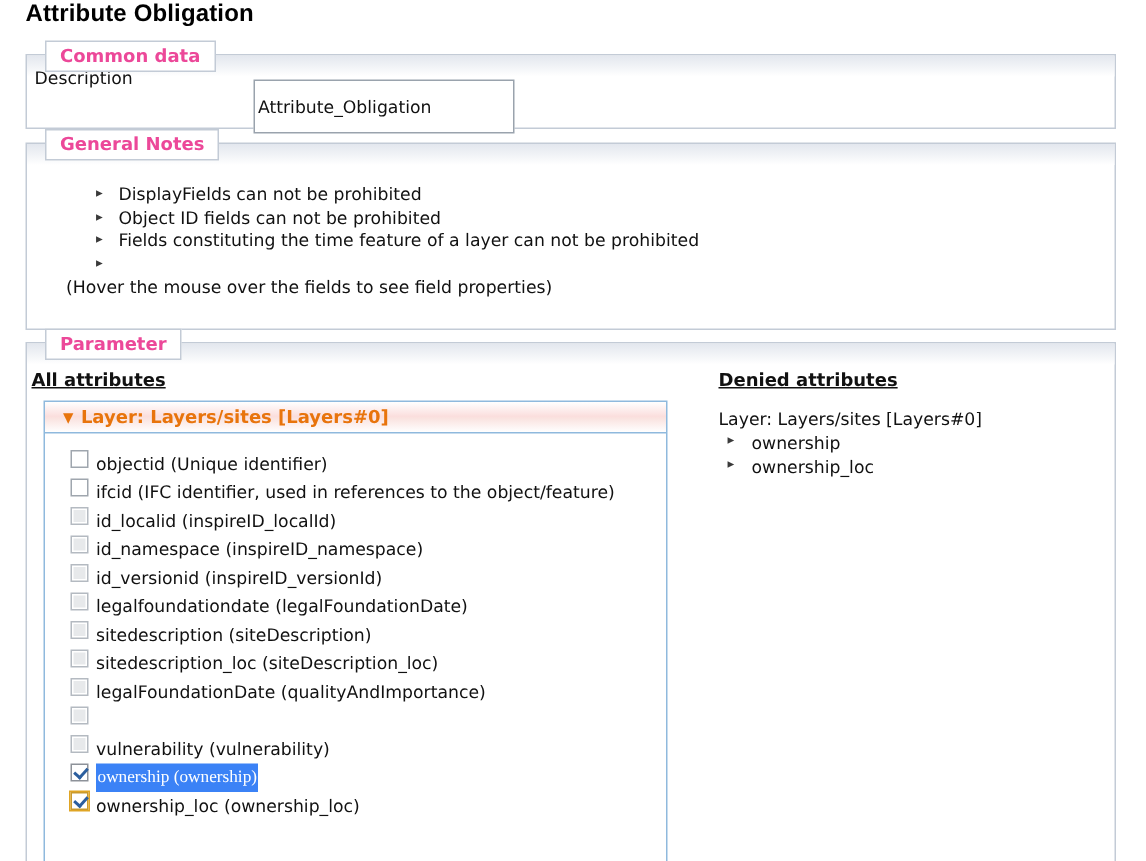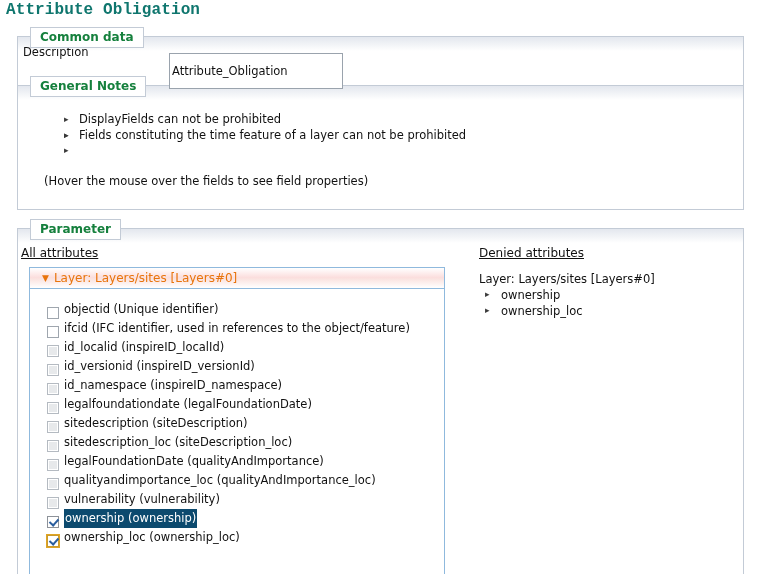--- a/index.html
+++ b/index.html
@@ -13,26 +13,26 @@
     overflow: hidden;
     font-family: "DejaVu Sans", sans-serif;
     font-size: 11.5px;
     color: #111111;
     position: relative;
   }
 
   
   .page-title {
     position: absolute;
-    left: 6px;
+    left: 17px;
     top: 1px;
-    font-family: Liberation Mono, monospace;
+    font-family: Liberation Sans, sans-serif;
     font-size: 16px;
     font-weight: bold;
-    color: #0f766e;
+    color: #000000;
     letter-spacing: 0.1px;
   }
 
   
   .fs {
     position: absolute;
     border: 1px solid #c3cbd6;
     background: #ffffff;
     box-sizing: border-box;
   }
@@ -50,21 +50,21 @@
   .fs-legend {
     position: absolute;
     top: -10px;
     left: 12px;
     background: #ffffff;
     border: 1px solid #c3cbd6;
     padding: 2px 9px 3px 9px;
     font-family: "DejaVu Sans", sans-serif;
     font-size: 12px;
     font-weight: bold;
-    color: #15803d;
+    color: #ec4899;
     z-index: 3;
     white-space: nowrap;
   }
   .fs-body {
     position: relative;
     z-index: 2;
   }
 
   
   #fs-common { left: 17px; top: 36px; width: 727px; height: 50px; }
@@ -85,21 +85,21 @@
     background: #ffffff;
     font-family: "DejaVu Sans", sans-serif;
     font-size: 11.5px;
     color: #111;
     padding: 17px 2px;
     box-sizing: border-box;
     line-height: 14px;
   }
 
   
-  #fs-notes { left: 17px; top: 85px; width: 727px; height: 125px; }
+  #fs-notes { left: 17px; top: 95px; width: 727px; height: 125px; }
   .notes-list {
     position: absolute;
     left: 44px;
     top: 26px;
     width: 670px;
   }
   .note-row {
     position: relative;
     padding-left: 17px;
     line-height: 15.5px;
@@ -124,21 +124,21 @@
     white-space: nowrap;
   }
 
   
   #fs-param { left: 17px; top: 228px; width: 727px; height: 360px; }
 
   .col-heading {
     position: absolute;
     font-family: "DejaVu Sans", sans-serif;
     font-size: 12px;
-    font-weight: normal;
+    font-weight: bold;
     color: #111111;
     text-decoration: underline;
     white-space: nowrap;
   }
   #all-attr-heading { left: 3px; top: 17px; }
   #denied-attr-heading { left: 461px; top: 17px; }
 
   
   .attr-box {
     position: absolute;
@@ -153,41 +153,41 @@
   }
   .layer-header {
     position: relative;
     height: 21px;
     line-height: 21px;
     background: linear-gradient(to bottom, #ffffff 0%, #fbdedd 48%, #fae3e0 55%, #ffffff 100%);
     border-bottom: 1px solid #8fb9dd;
     color: #e8740c;
     font-family: "DejaVu Sans", sans-serif;
     font-size: 12px;
-    font-weight: normal;
+    font-weight: bold;
     padding-left: 12px;
     box-sizing: border-box;
     white-space: nowrap;
   }
   .layer-header .tri {
     display: inline-block;
     font-size: 9px;
     color: #e8740c;
     margin-right: 5px;
     vertical-align: 1px;
   }
 
   .attr-list {
     padding: 11px 0 0 17px;
   }
   .attr-row {
     height: 19px;
     line-height: 19px;
     display: flex;
-    align-items: flex-end;
+    align-items: flex-start;
     white-space: nowrap;
     font-size: 11.5px;
     color: #111;
   }
   .cb {
     width: 12px;
     height: 12px;
     box-sizing: border-box;
     margin-right: 5px;
     flex: 0 0 auto;
@@ -219,23 +219,24 @@
     border: solid #2b5e9e;
     border-width: 0 2px 2px 0;
     transform: rotate(42deg);
   }
   .cb.focus {
     outline: 1px solid #e0a524;
     outline-offset: 0px;
     border-color: #c99a2e;
   }
   .attr-label.selected {
-    background: #0c4a6e;
+    background: #3b82f6;
     color: #ffffff;
     padding: 0 1px;
+    font-family: Liberation Serif, serif;
   }
 
   
   .denied-box {
     position: absolute;
     left: 461px;
     top: 42px;
     width: 250px;
   }
   .denied-layer {
@@ -277,20 +278,21 @@
 <div class="fs" id="fs-notes">
   <div class="fs-legend">General Notes</div>
   <div class="fs-body">
     <div class="notes-list">
       <div class="note-row">
         <span class="bullet">▸</span>
         <span>DisplayFields can not be prohibited</span>
       </div>
       <div class="note-row">
         <span class="bullet">▸</span>
+        <span>Object ID fields can not be prohibited</span>
       </div>
       <div class="note-row">
         <span class="bullet">▸</span>
         <span>Fields constituting the time feature of a layer can not be prohibited</span>
       </div>
       <div class="note-row">
         <span class="bullet">▸</span>
       </div>
     </div>
     <div class="notes-hover">(Hover the mouse over the fields to see field properties)</div>
@@ -317,45 +319,44 @@
           <div class="attr-row">
             <span class="cb"></span>
             <span class="attr-label">ifcid (IFC identifier, used in references to the object/feature)</span>
           </div>
           <div class="attr-row">
             <span class="cb disabled"></span>
             <span class="attr-label">id_localid (inspireID_localId)</span>
           </div>
           <div class="attr-row">
             <span class="cb disabled"></span>
+            <span class="attr-label">id_namespace (inspireID_namespace)</span>
+          </div>
+          <div class="attr-row">
+            <span class="cb disabled"></span>
             <span class="attr-label">id_versionid (inspireID_versionId)</span>
           </div>
           <div class="attr-row">
             <span class="cb disabled"></span>
-            <span class="attr-label">id_namespace (inspireID_namespace)</span>
-          </div>
-          <div class="attr-row">
-            <span class="cb disabled"></span>
             <span class="attr-label">legalfoundationdate (legalFoundationDate)</span>
           </div>
           <div class="attr-row">
             <span class="cb disabled"></span>
             <span class="attr-label">sitedescription (siteDescription)</span>
           </div>
           <div class="attr-row">
             <span class="cb disabled"></span>
             <span class="attr-label">sitedescription_loc (siteDescription_loc)</span>
           </div>
           <div class="attr-row">
             <span class="cb disabled"></span>
             <span class="attr-label">legalFoundationDate (qualityAndImportance)</span>
           </div>
           <div class="attr-row">
             <span class="cb disabled"></span>
-            <span class="attr-label">qualityandimportance_loc (qualityAndImportance_loc)</span>
           </div>
           <div class="attr-row">
             <span class="cb disabled"></span>
             <span class="attr-label">vulnerability (vulnerability)</span>
           </div>
           <div class="attr-row">
             <span class="cb checked"></span>
             <span class="attr-label selected">ownership (ownership)</span>
           </div>
           <div class="attr-row">

